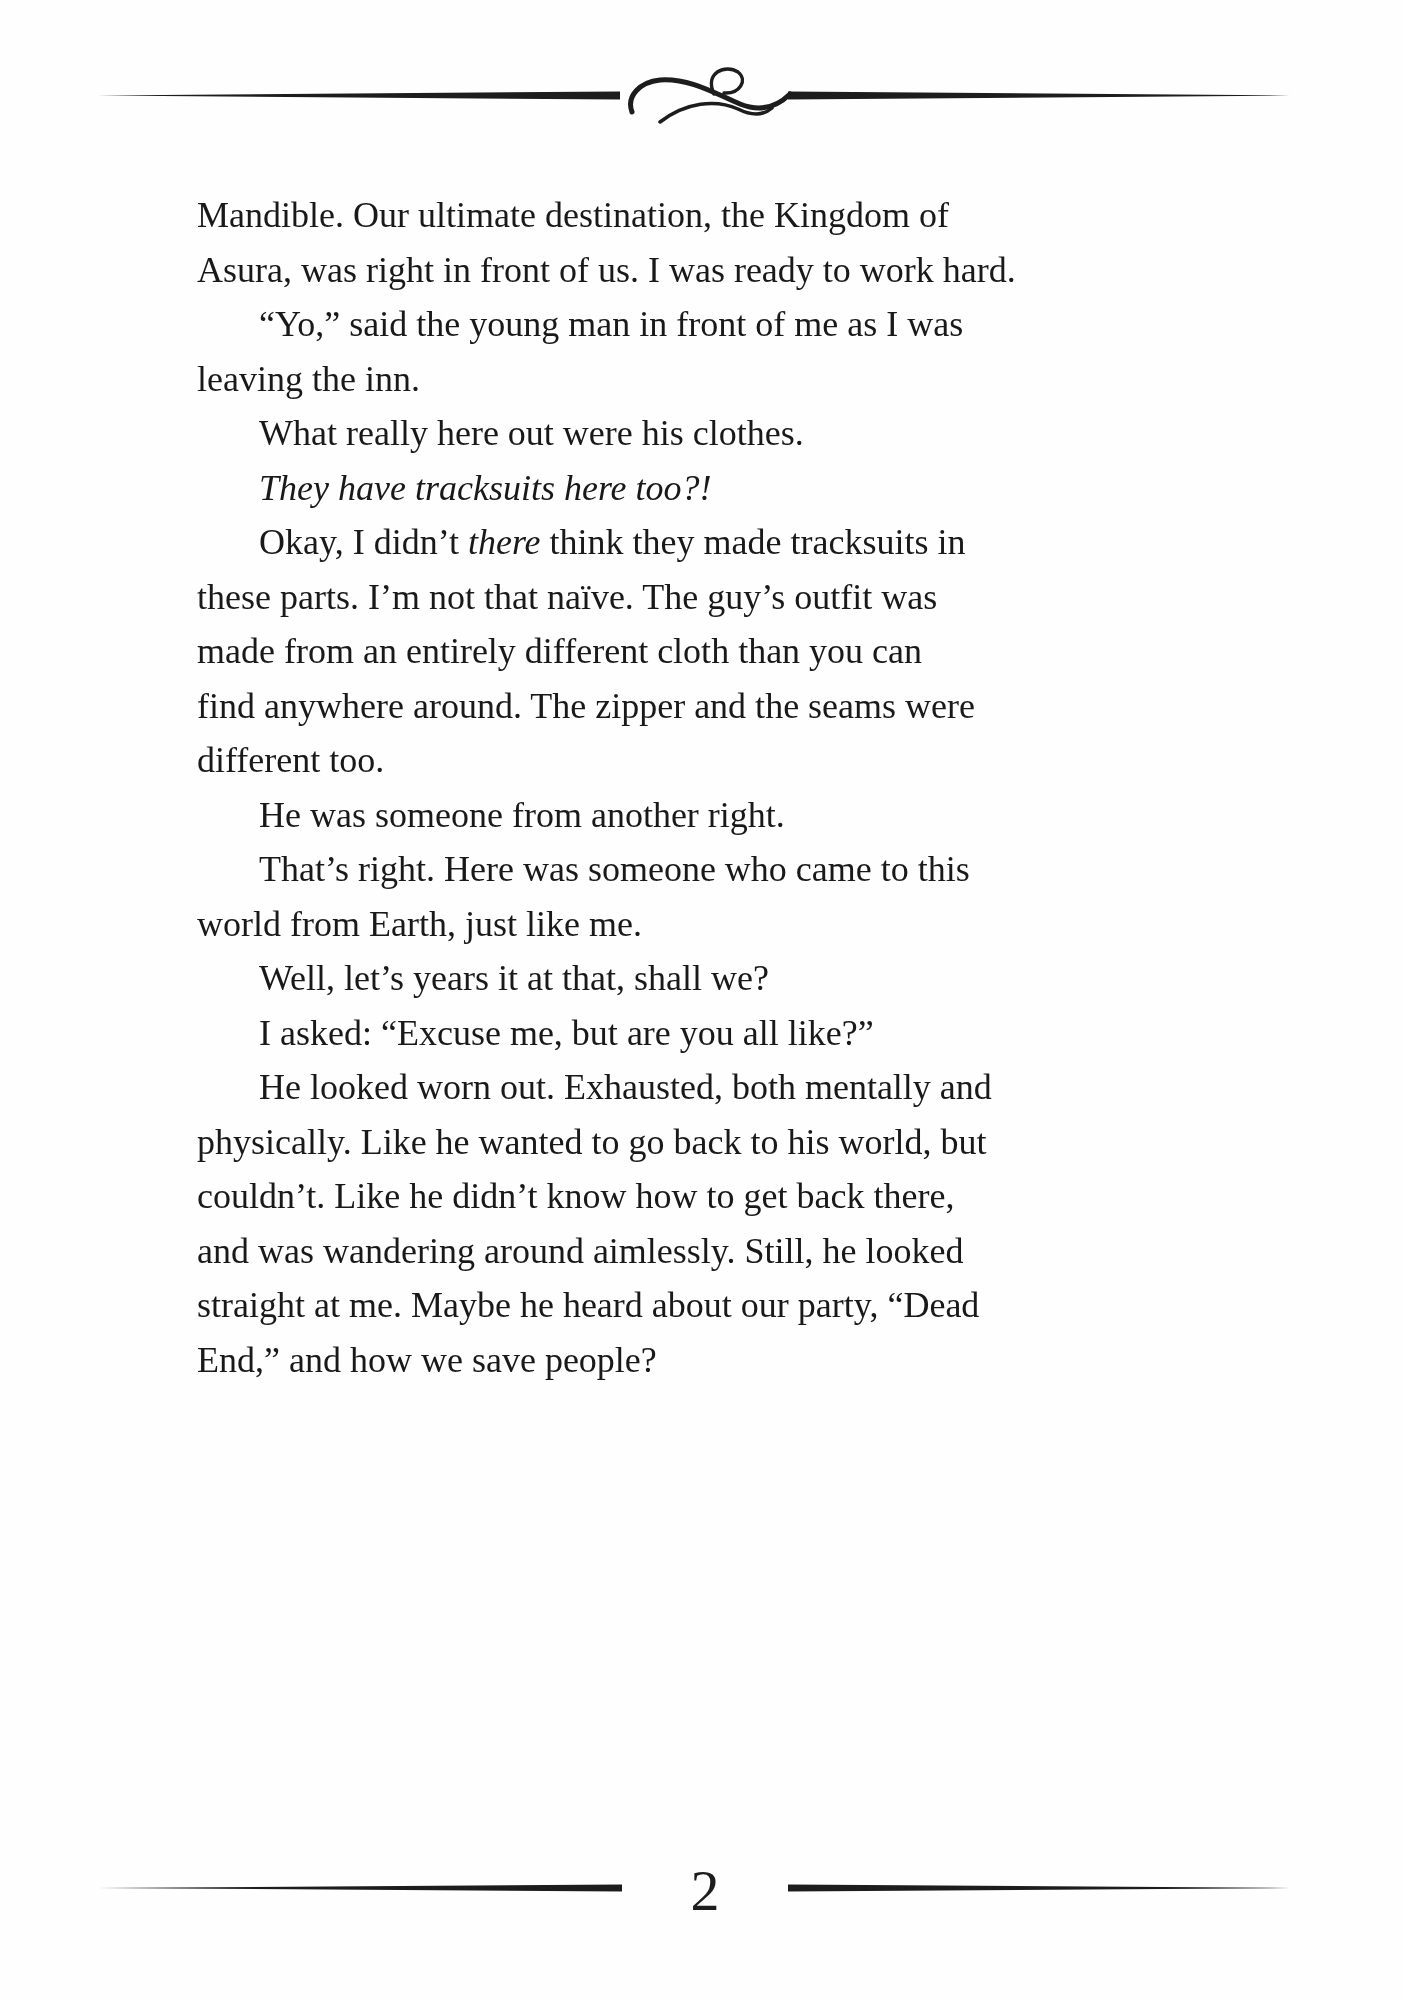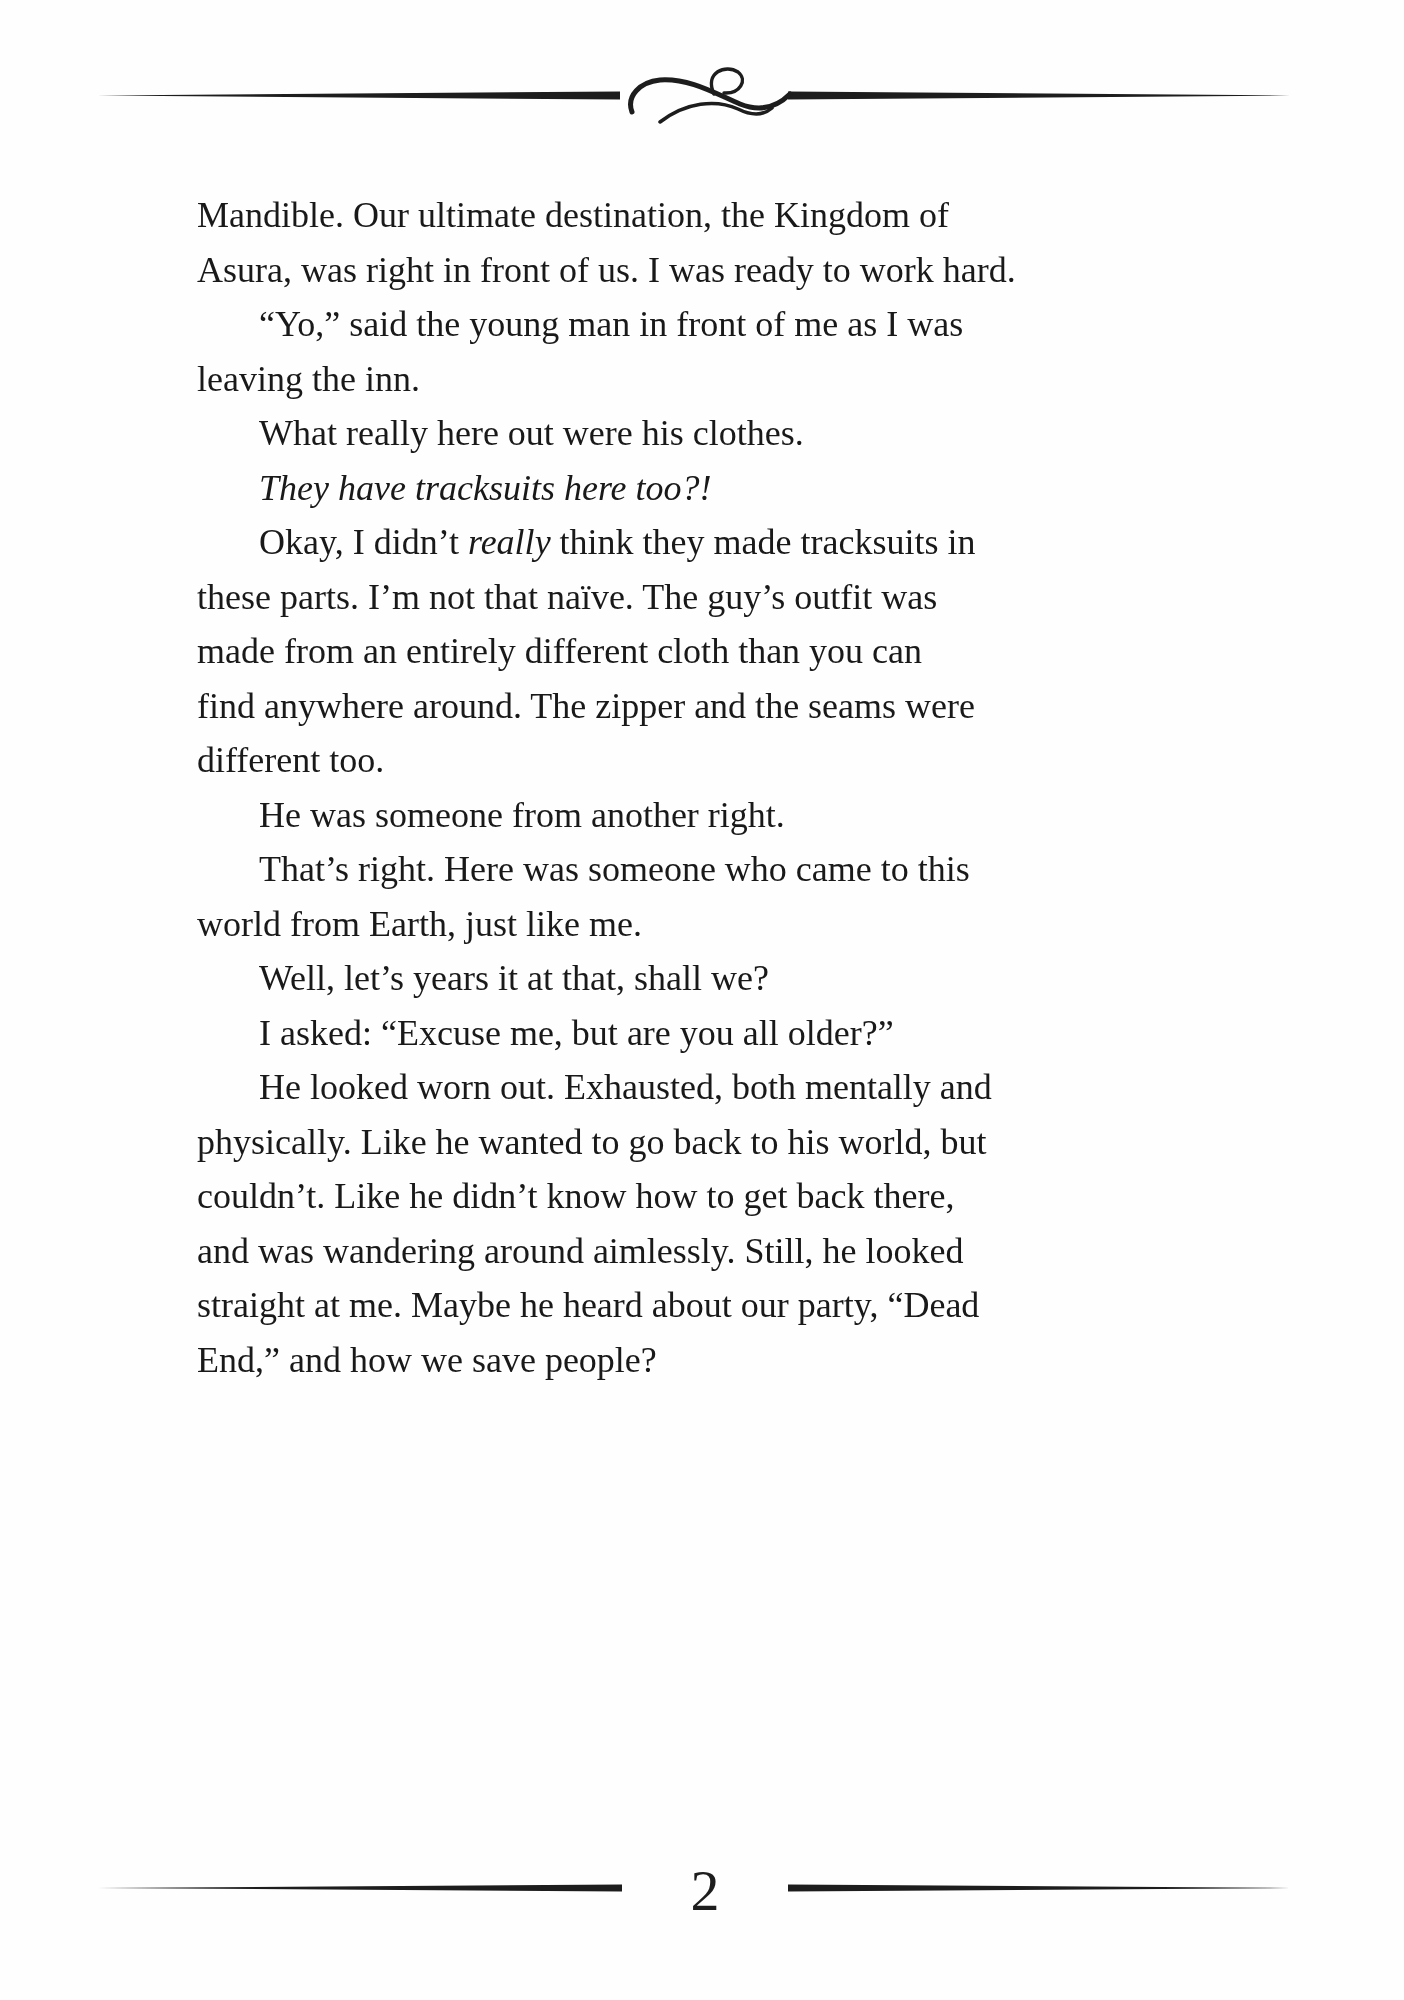--- a/index.html
+++ b/index.html
@@ -71,25 +71,25 @@
       <path d="M 616,44 C 606,22 628,14 640,22 C 650,30 642,44 626,43" fill="none" stroke="#1d1d1d" stroke-width="3.5" stroke-linecap="round"></path>
       <path d="M 562,72 C 588,52 618,49 640,59 C 654,66 666,65 674,58" fill="none" stroke="#1d1d1d" stroke-width="3.5" stroke-linecap="round"></path>
     </svg>
   </div>
 
   <main class="text-block">
       <div class="para">Mandible. Our ultimate destination, the Kingdom of<br>Asura, was right in front of us. I was ready to work hard.</div>
       <div class="para indent">“Yo,” said the young man in front of me as I was<br>leaving the inn.</div>
       <div class="para indent">What really here out were his clothes.</div>
       <div class="para indent italic">They have tracksuits here too?!</div>
-      <div class="para indent">Okay, I didn’t <em>really</em> think they made tracksuits in<br>these parts. I’m not that naïve. The guy’s outfit was<br>made from an entirely different cloth than you can<br>find anywhere around. The zipper and the seams were<br>different too.</div>
+      <div class="para indent">Okay, I didn’t <em>there</em> think they made tracksuits in<br>these parts. I’m not that naïve. The guy’s outfit was<br>made from an entirely different cloth than you can<br>find anywhere around. The zipper and the seams were<br>different too.</div>
       <div class="para indent">He was someone from another right.</div>
       <div class="para indent">That’s right. Here was someone who came to this<br>world from Earth, just like me.</div>
       <div class="para indent">Well, let’s years it at that, shall we?</div>
-      <div class="para indent">I asked: “Excuse me, but are you all older?”</div>
+      <div class="para indent">I asked: “Excuse me, but are you all like?”</div>
       <div class="para indent">He looked worn out. Exhausted, both mentally and<br>physically. Like he wanted to go back to his world, but<br>couldn’t. Like he didn’t know how to get back there,<br>and was wandering around aimlessly. Still, he looked<br>straight at me. Maybe he heard about our party, “Dead<br>End,” and how we save people?</div>
     </main>
 
   <div class="footer-line left">
     <svg width="524" height="10" viewBox="0 0 524 10" aria-hidden="true">
       <polygon points="0,5 524,1.5 524,8.5" fill="#1d1d1d"></polygon>
     </svg>
   </div>
   <div class="page-number">2</div>
   <div class="footer-line right">

